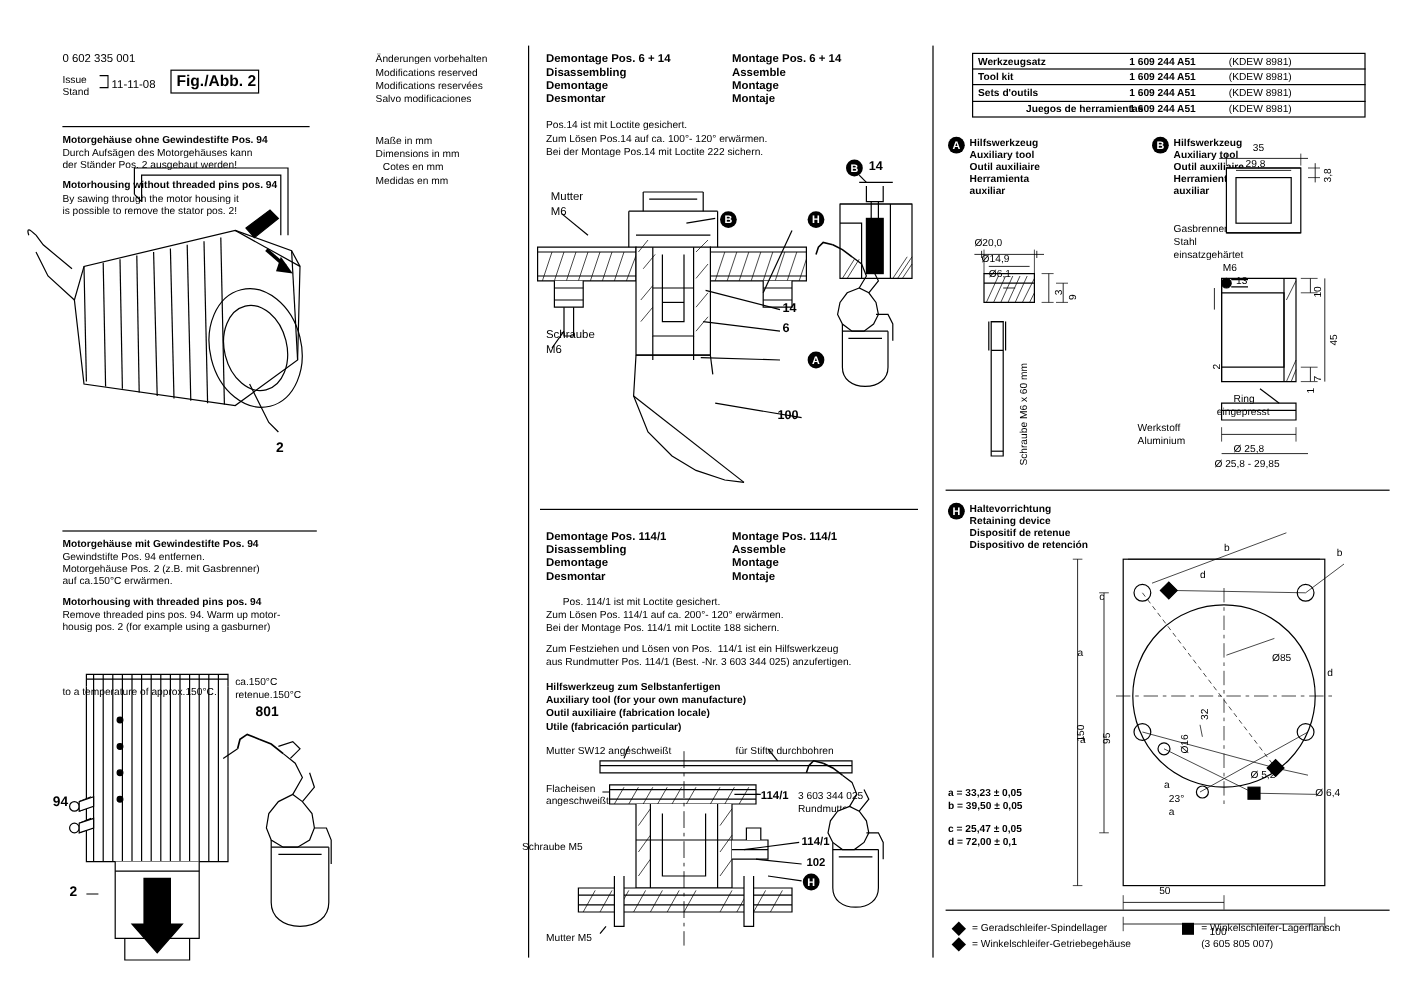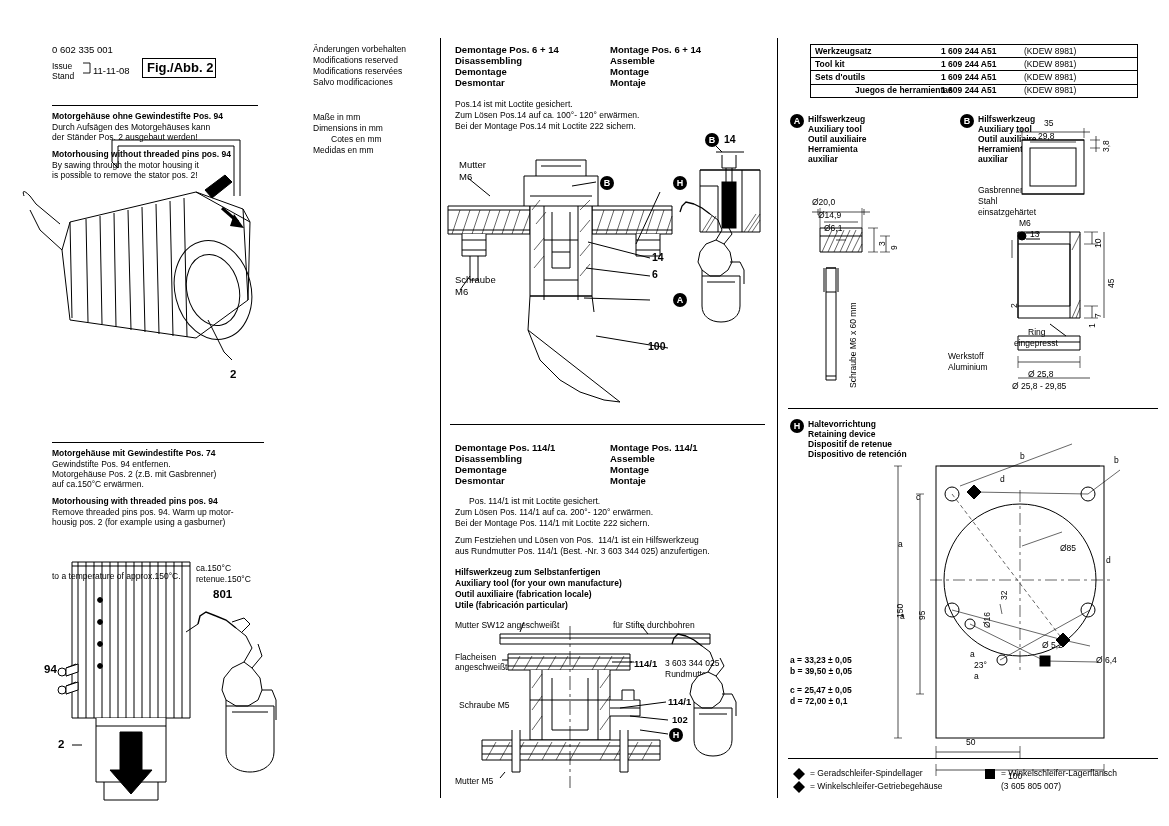--- a/index.html
+++ b/index.html
@@ -47,21 +47,21 @@
   <div class="t s8" style="left:52px;top:161px;">By sawing through the motor housing it</div>
   <div class="t s8" style="left:52px;top:171px;">is possible to remove the stator pos. 2!</div>
 
   <div class="t s8" style="left:313px;top:45px;">Änderungen vorbehalten</div>
   <div class="t s8" style="left:313px;top:56px;">Modifications reserved</div>
   <div class="t s8" style="left:313px;top:67px;">Modifications reservées</div>
   <div class="t s8" style="left:313px;top:78px;">Salvo modificaciones</div>
 
   <div class="t s8" style="left:313px;top:113px;">Maße in mm</div>
   <div class="t s8" style="left:313px;top:124px;">Dimensions in mm</div>
-  <div class="t s8" style="left:331px;top:135px;text-align:right;">Cotes en mm</div>
+  <div class="t s8" style="left:319px;top:135px;text-align:right;">Cotes en mm</div>
   <div class="t s8" style="left:313px;top:146px;">Medidas en mm</div>
 
   <svg width="1169" height="826" style="pointer-events:none;">
     <g stroke="#000" fill="none" stroke-width="1">
 
       <path d="M62,250 L70,222 L196,192 L250,222 L248,300 L196,338 L70,320 Z" fill="#fff"></path>
       <path d="M70,222 L72,318"></path>
       <path d="M86,219 L88,322"></path>
       <path d="M100,216 L102,324"></path>
       <path d="M114,213 L116,327"></path>
@@ -87,21 +87,21 @@
 
       <path d="M222,208 L238,222" stroke-width="3"></path>
       <path d="M234,214 L244,228 L230,226 Z" fill="#000" stroke="none"></path>
 
       <path d="M208,320 L224,352 L232,360" stroke-width="1"></path>
     </g>
   </svg>
   <div class="t s11 b" style="left:230px;top:368px;">2</div>
 
   <div class="vline" style="left:52px;top:442px;width:212px;height:1px;"></div>
-  <div class="t s8 b" style="left:52px;top:449px;">Motorgehäuse mit Gewindestifte Pos. 74</div>
+  <div class="t s8 b" style="left:52px;top:449px;">Motorgehäuse mit Gewindestifte Pos. 94</div>
   <div class="t s8" style="left:52px;top:460px;">Gewindstifte Pos. 94 entfernen.</div>
   <div class="t s8" style="left:52px;top:470px;">Motorgehäuse Pos. 2 (z.B. mit Gasbrenner)</div>
   <div class="t s8" style="left:52px;top:480px;">auf ca.150°C erwärmen.</div>
   <div class="t s8 b" style="left:52px;top:497px;">Motorhousing with threaded pins pos. 94</div>
   <div class="t s8" style="left:52px;top:508px;">Remove threaded pins pos. 94. Warm up motor-</div>
   <div class="t s8" style="left:52px;top:518px;">housig pos. 2 (for example using a gasburner)</div>
   <div class="t s8" style="left:52px;top:528px;margin-top:44px;">to a temperature of approx.150°C.</div>
 
   <svg width="1169" height="826" style="pointer-events:none;">
     <g stroke="#000" fill="none" stroke-width="1">
@@ -262,37 +262,37 @@
   <div class="t s9 b" style="left:455px;top:454px;">Disassembling</div>
   <div class="t s9 b" style="left:455px;top:465px;">Demontage</div>
   <div class="t s9 b" style="left:455px;top:476px;">Desmontar</div>
   <div class="t s9 b" style="left:610px;top:443px;">Montage Pos. 114/1</div>
   <div class="t s9 b" style="left:610px;top:454px;">Assemble</div>
   <div class="t s9 b" style="left:610px;top:465px;">Montage</div>
   <div class="t s9 b" style="left:610px;top:476px;">Montaje</div>
 
   <div class="t s8" style="left:455px;top:497px;padding-left:14px;">Pos. 114/1 ist mit Loctite gesichert.</div>
   <div class="t s8" style="left:455px;top:508px;">Zum Lösen Pos. 114/1 auf ca. 200°- 120° erwärmen.</div>
-  <div class="t s8" style="left:455px;top:519px;">Bei der Montage Pos. 114/1 mit Loctite 222 sichern.</div>
+  <div class="t s8" style="left:455px;top:519px;">Bei der Montage Pos. 114/1 mit Loctite 188 sichern.</div>
   <div class="t s8" style="left:455px;top:536px;">Zum Festziehen und Lösen von Pos.  114/1 ist ein Hilfswerkzeug</div>
   <div class="t s8" style="left:455px;top:547px;">aus Rundmutter Pos. 114/1 (Best. -Nr. 3 603 344 025) anzufertigen.</div>
 
   <div class="t s8 b" style="left:455px;top:568px;">Hilfswerkzeug zum Selbstanfertigen</div>
   <div class="t s8 b" style="left:455px;top:579px;">Auxiliary tool (for your own manufacture)</div>
   <div class="t s8 b" style="left:455px;top:590px;">Outil auxiliaire (fabrication locale)</div>
   <div class="t s8 b" style="left:455px;top:601px;">Utile (fabricación particular)</div>
 
   <div class="t s8" style="left:455px;top:621px;">Mutter SW12 angeschweißt</div>
   <div class="t s8" style="left:613px;top:621px;">für Stifte durchbohren</div>
   <div class="t s8" style="left:455px;top:653px;">Flacheisen</div>
   <div class="t s8" style="left:455px;top:663px;">angeschweißt</div>
   <div class="t s9 b" style="left:634px;top:659px;">114/1</div>
   <div class="t s8" style="left:665px;top:659px;">3 603 344 025</div>
   <div class="t s8" style="left:665px;top:670px;">Rundmutter</div>
-  <div class="t s8" style="left:459px;top:701px;">Schraube M5</div>
+  <div class="t s8" style="left:435px;top:701px;">Schraube M5</div>
   <div class="t s9 b" style="left:668px;top:697px;">114/1</div>
   <div class="t s9 b" style="left:672px;top:715px;">102</div>
   <div class="t s8" style="left:455px;top:777px;">Mutter M5</div>
   <div class="fcirc s9" style="left:669px;top:728px;width:14px;height:14px;line-height:14px;font-size:9px;">H</div>
 
   <svg width="1169" height="826" style="pointer-events:none;">
     <g stroke="#000" fill="none" stroke-width="1">
 
       <path d="M500,634 L710,634 L710,644 L500,644 Z" fill="#fff"></path>
       <path d="M500,638 L710,638"></path>

